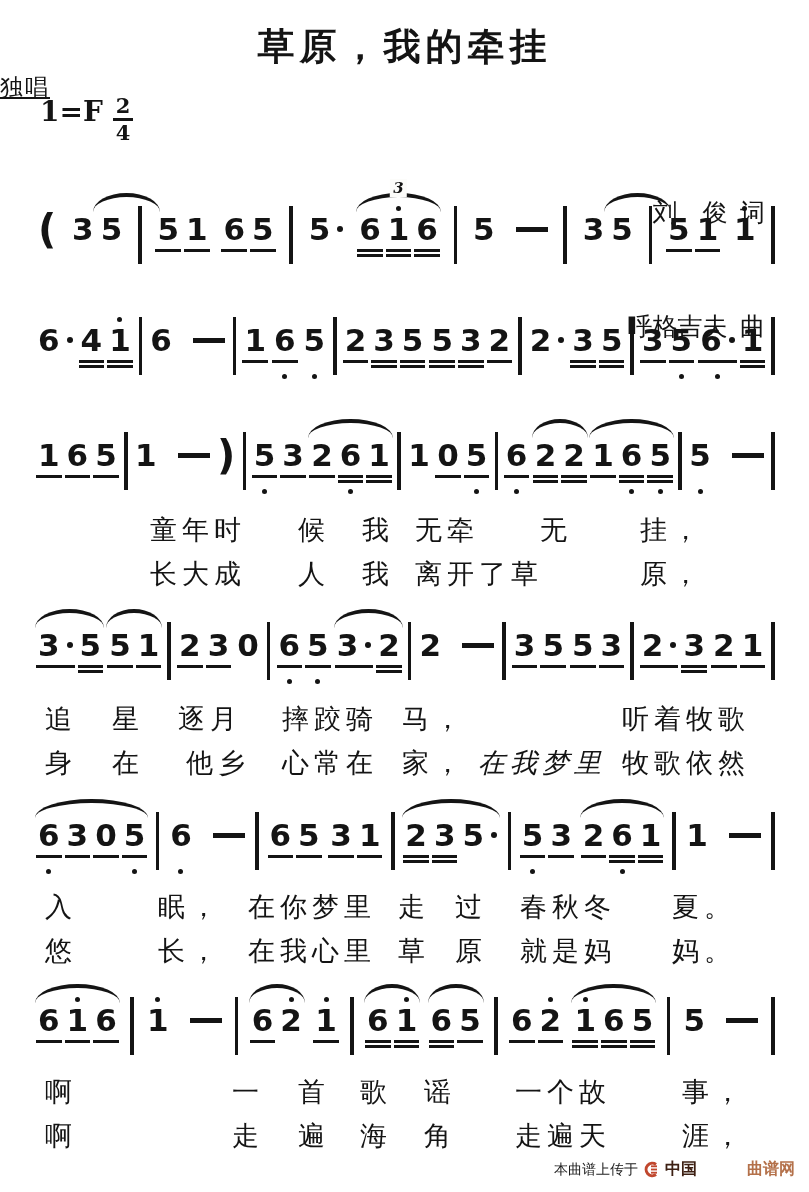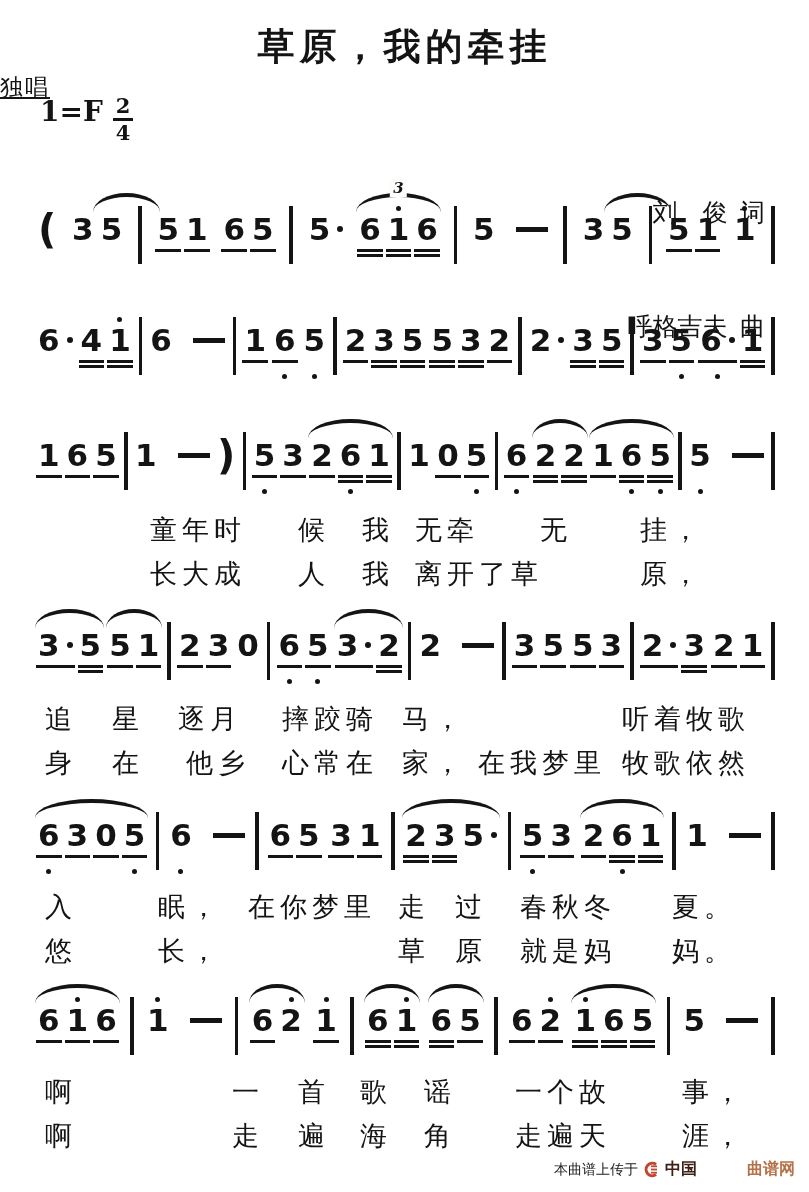--- a/index.html
+++ b/index.html
@@ -1525,37 +1525,38 @@
         <span class="lyr" style="left: 282px;">摔跤骑</span>
         <span class="lyr" style="left: 402px;">马，</span>
         <span class="lyr" style="left: 622px;">听着牧歌</span>
       </div>
       <div class="lyrrow" style="top: 44px;">
         <span class="lyr" style="left: 45px;">身</span>
         <span class="lyr" style="left: 112px;">在</span>
         <span class="lyr" style="left: 186px;">他乡</span>
         <span class="lyr" style="left: 282px;">心常在</span>
         <span class="lyr" style="left: 402px;">家，</span>
-        <span class="lyr" style="left: 478px;">在我梦里</span>
+        <span class="lyr" style="left: 478px; font-style: italic;">在我梦里</span>
         <span class="lyr" style="left: 622px;">牧歌依然</span>
       </div>
     </div>
     <div class="lyrblock" style="top: 889px;">
       <div class="lyrrow" style="top: 0px;">
         <span class="lyr" style="left: 45px;">入</span>
         <span class="lyr" style="left: 158px;">眠，</span>
         <span class="lyr" style="left: 248px;">在你梦里</span>
         <span class="lyr" style="left: 398px;">走</span>
         <span class="lyr" style="left: 455px;">过</span>
         <span class="lyr" style="left: 520px;">春秋冬</span>
         <span class="lyr" style="left: 672px;">夏。</span>
       </div>
       <div class="lyrrow" style="top: 44px;">
         <span class="lyr" style="left: 45px;">悠</span>
         <span class="lyr" style="left: 158px;">长，</span>
+        <span class="lyr" style="left: 248px;">在我心里</span>
         <span class="lyr" style="left: 398px;">草</span>
         <span class="lyr" style="left: 455px;">原</span>
         <span class="lyr" style="left: 520px;">就是妈</span>
         <span class="lyr" style="left: 672px;">妈。</span>
       </div>
     </div>
     <div class="lyrblock" style="top: 1074px;">
       <div class="lyrrow" style="top: 0px;">
         <span class="lyr" style="left: 45px;">啊</span>
         <span class="lyr" style="left: 232px;">一</span>

